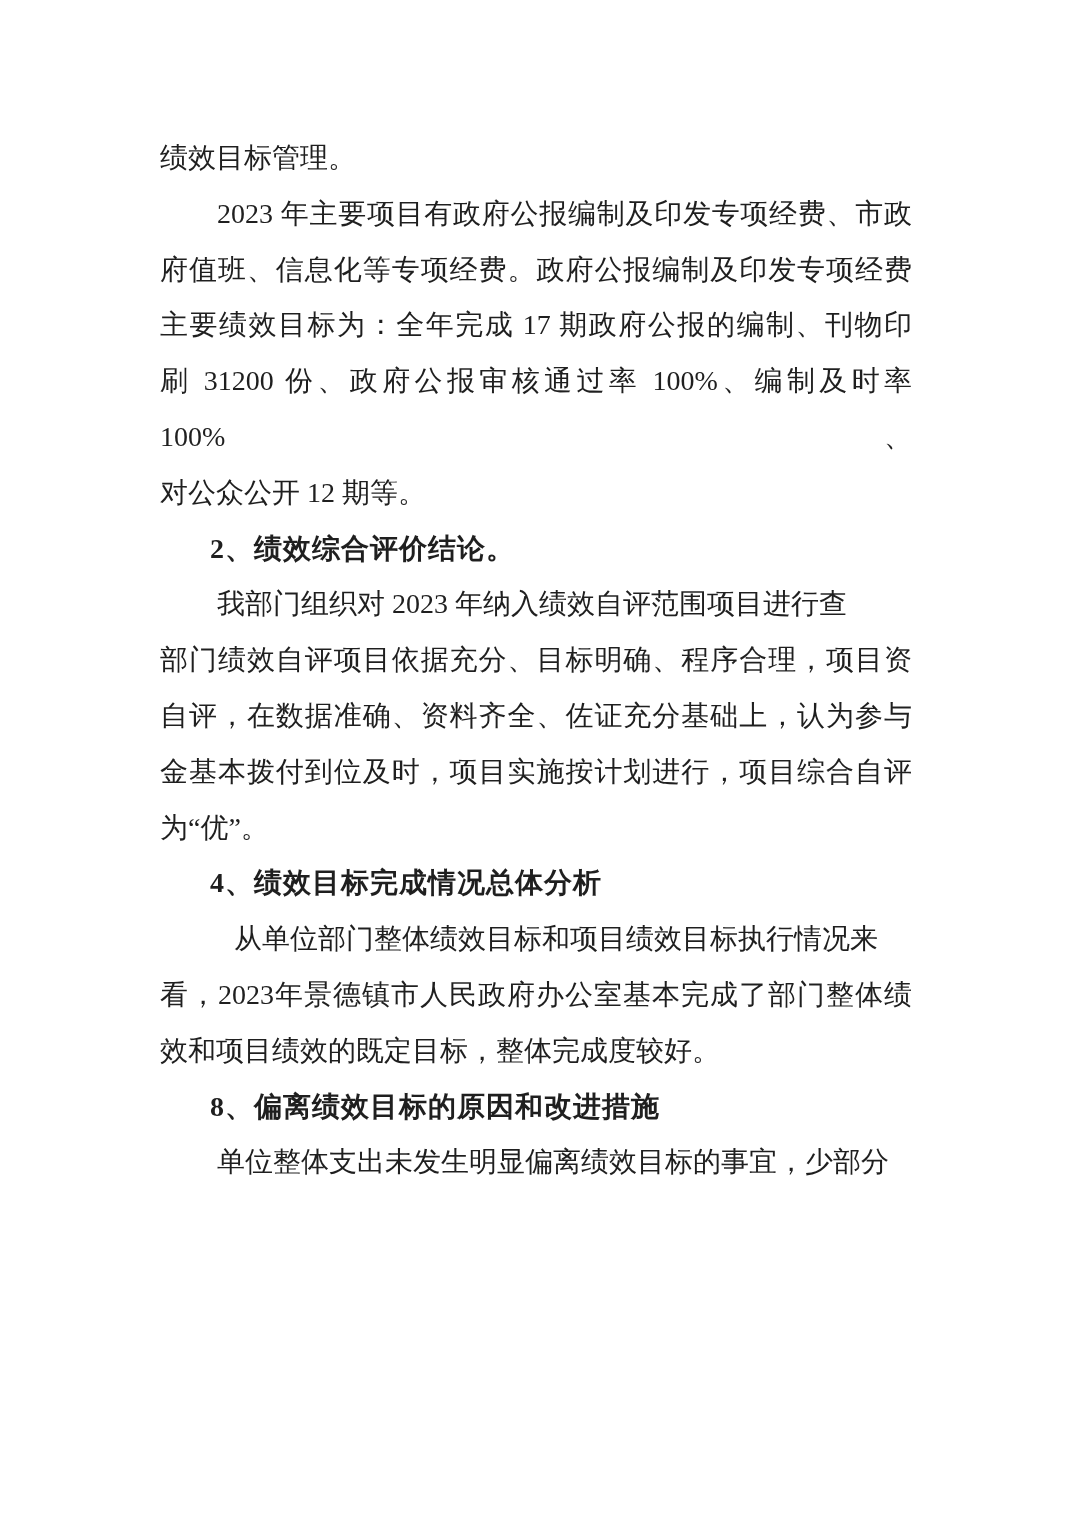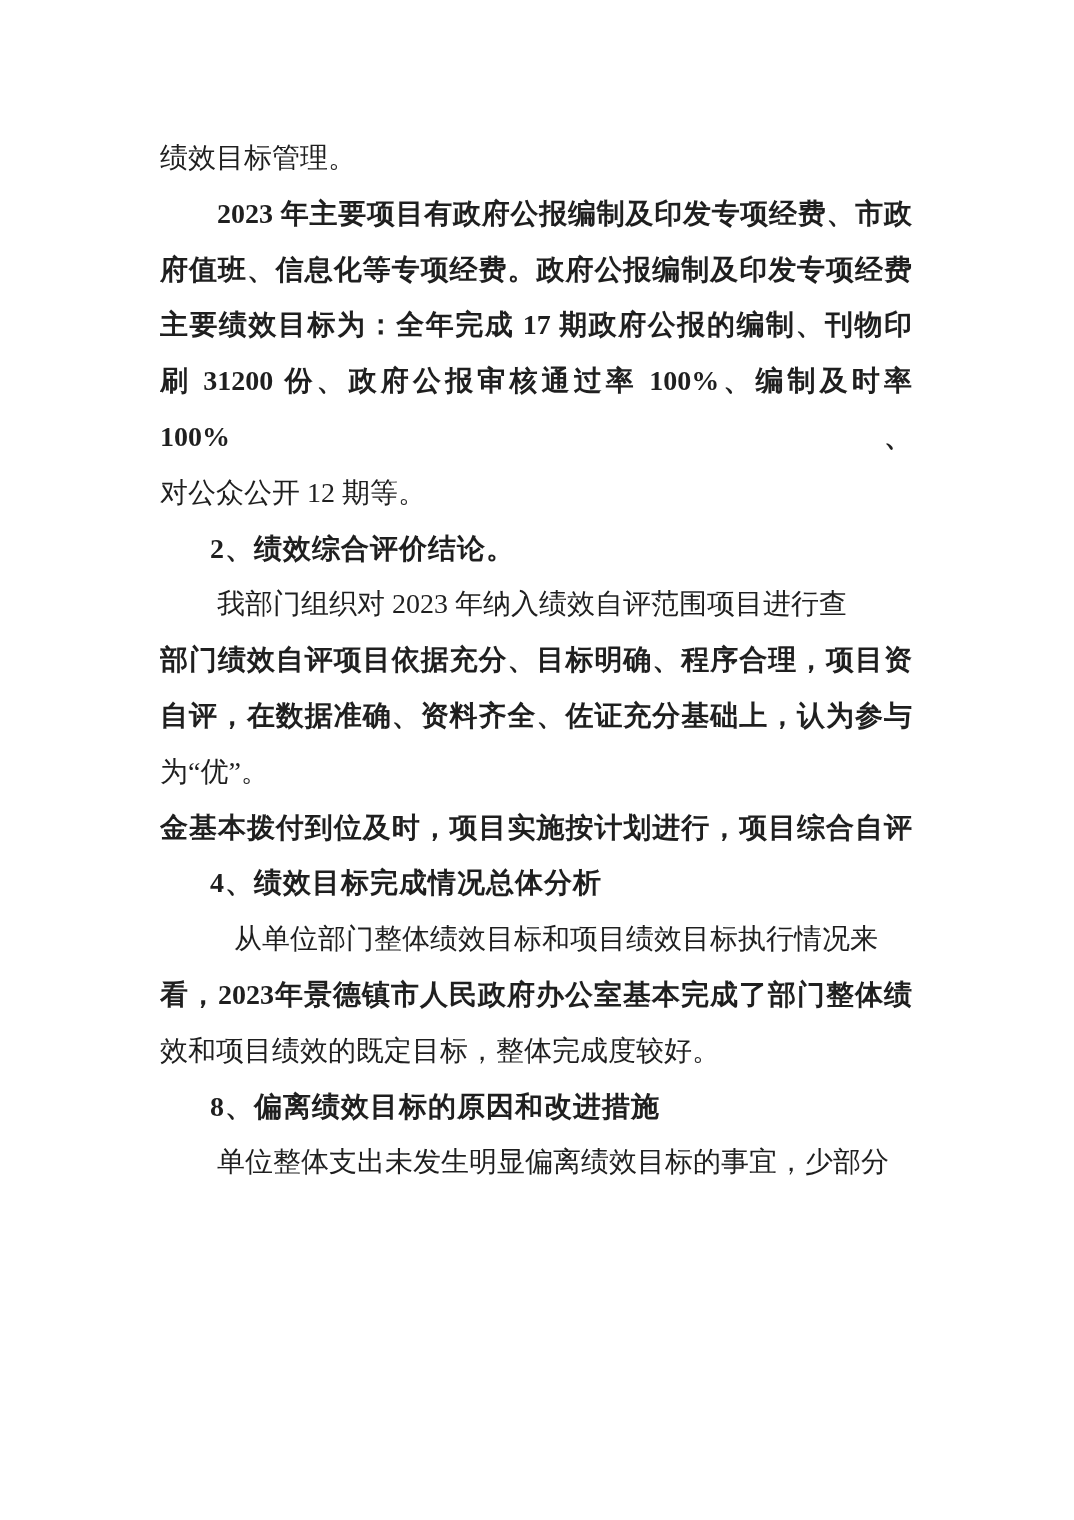--- a/index.html
+++ b/index.html
@@ -24,21 +24,21 @@
     font-size: 28px;
     line-height: 55.8px;
   }
   .para { margin: 0; padding: 0; }
   .ln {
     text-align: justify;
     text-align-last: left;
     overflow: hidden;
     white-space: pre-wrap;
   }
-  .ln.full { text-align-last: justify; font-weight: bold; }
+  .ln.full { text-align-last: justify; }
   .ln.ind { text-indent: 57px; }
   .ln.ind-lg { text-indent: 74px; }
   .ln.head {
     font-weight: 700;
     text-indent: 50px;
     letter-spacing: 1px;
   }
   .footer {
     position: absolute;
     left: 0;
@@ -71,22 +71,22 @@
 
 
     <div class="para">
       <div class="ln head">2、绩效综合评价结论。</div>
     </div>
 
     <div class="para">
       <div class="ln ind">我部门组织对 2023 年纳入绩效自评范围项目进行查</div>
       <div class="ln full">部门绩效自评项目依据充分、目标明确、程序合理，项目资</div>
       <div class="ln full">自评，在数据准确、资料齐全、佐证充分基础上，认为参与</div>
+      <div class="ln full">金基本拨付到位及时，项目实施按计划进行，项目综合自评</div>
       <div class="ln">为“优”。</div>
-      <div class="ln full">金基本拨付到位及时，项目实施按计划进行，项目综合自评</div>
     </div>
 
     <div class="para">
       <div class="ln head">4、绩效目标完成情况总体分析</div>
     </div>
 
     <div class="para">
       <div class="ln ind-lg">从单位部门整体绩效目标和项目绩效目标执行情况来</div>
       <div class="ln full">看，2023年景德镇市人民政府办公室基本完成了部门整体绩</div>
       <div class="ln">效和项目绩效的既定目标，整体完成度较好。</div>

